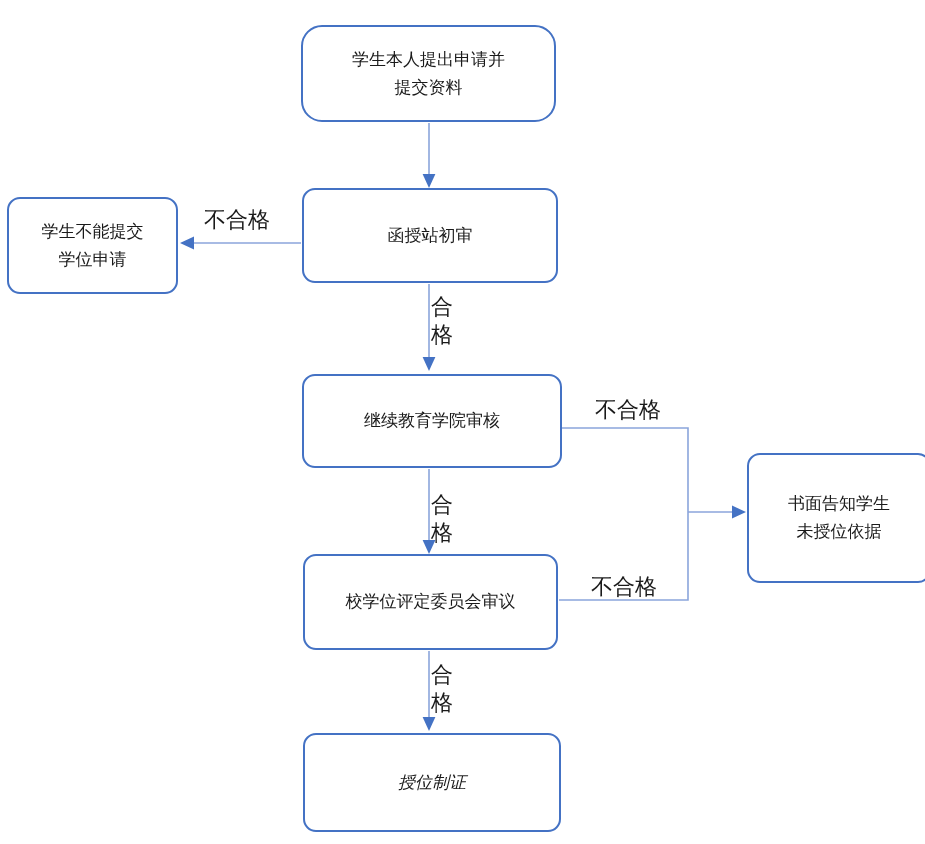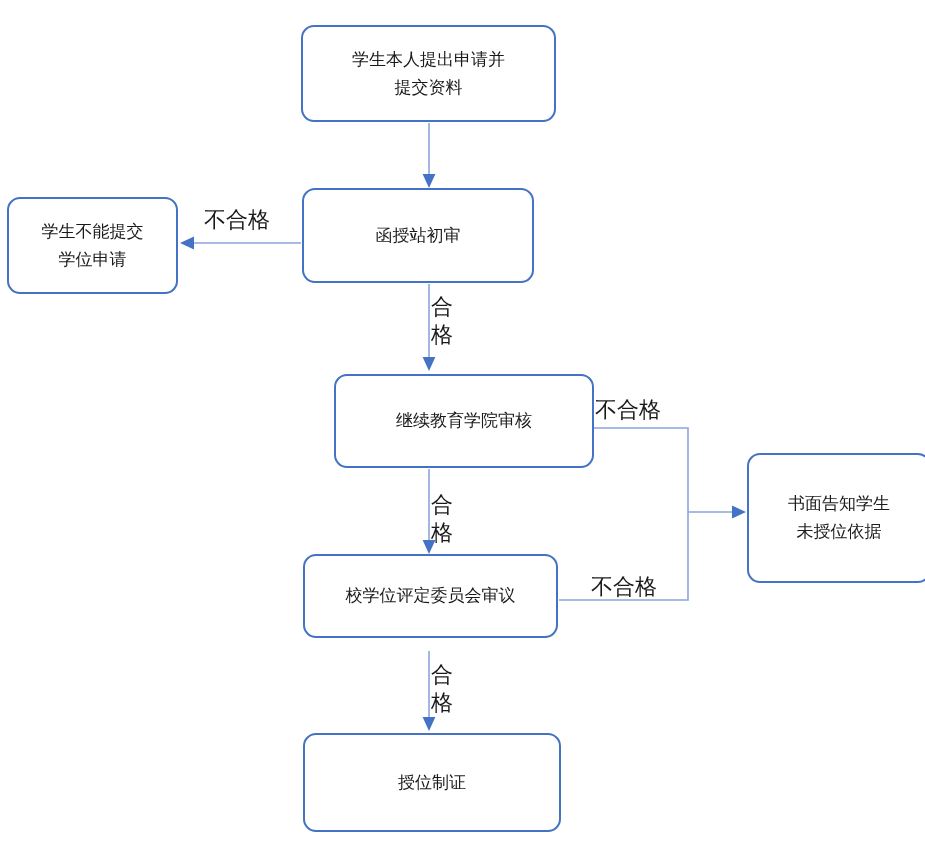--- a/index.html
+++ b/index.html
@@ -89,36 +89,36 @@
     <g>
       <line class="conn" x1="688" y1="512" x2="738" y2="512"></line>
       <polygon class="head" points="746,512 732,505.6 732,518.4"></polygon>
     </g>
     <g>
       <line class="conn" x1="429" y1="651" x2="429" y2="723"></line>
       <polygon class="head" points="429,731 422.6,717 435.4,717"></polygon>
     </g>
   </svg>
 
-  <div class="node" style="left:301px; top:25px; width:255px; height:97px;">学生本人提出申请并
+  <div class="node" style="left:301px; top:25px; width:255px; height:97px;border-radius:21px;">学生本人提出申请并
 提交资料</div>
 
   <div class="node" style="left:7px; top:197px; width:171px; height:97px;">学生不能提交
 学位申请</div>
 
-  <div class="node" style="left:302px; top:188px; width:232px; height:95px;">函授站初审</div>
+  <div class="node" style="left:302px; top:188px; width:256px; height:95px;">函授站初审</div>
 
-  <div class="node" style="left:302px; top:374px; width:260px; height:94px;margin-left:32px;">继续教育学院审核</div>
+  <div class="node" style="left:302px; top:374px; width:260px; height:94px;">继续教育学院审核</div>
 
-  <div class="node" style="left:303px; top:554px; width:255px; height:84px;">校学位评定委员会审议</div>
+  <div class="node" style="left:303px; top:554px; width:255px; height:96px;">校学位评定委员会审议</div>
 
   <div class="node" style="left:747px; top:453px; width:184px; height:130px;">书面告知学生
 未授位依据</div>
 
-  <div class="node" style="left:303px; top:733px; width:258px; height:99px;">授位制证</div>
+  <div class="node" style="left:303px; top:733px; width:258px; height:99px;font-style:italic;">授位制证</div>
 
   <div class="edge-label center" style="left:237px; top:220px;">不合格</div>
 
   <div class="edge-label vert" style="left:431px; top:293px;">合
 格</div>
 
   <div class="edge-label center" style="left:628px; top:410px;">不合格</div>
 
   <div class="edge-label vert" style="left:431px; top:491px;">合
 格</div>

